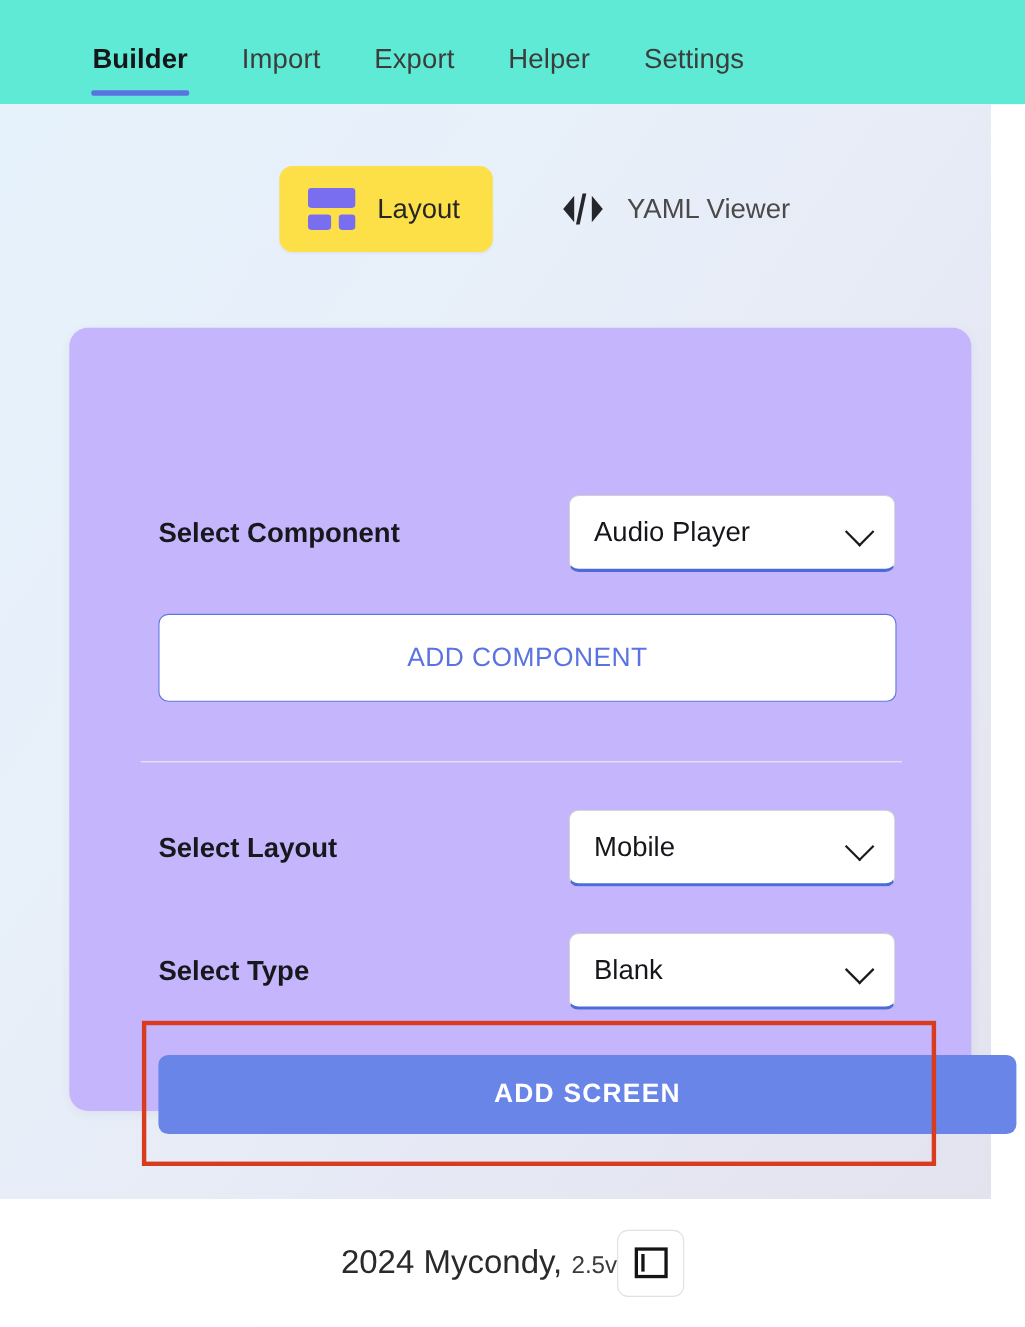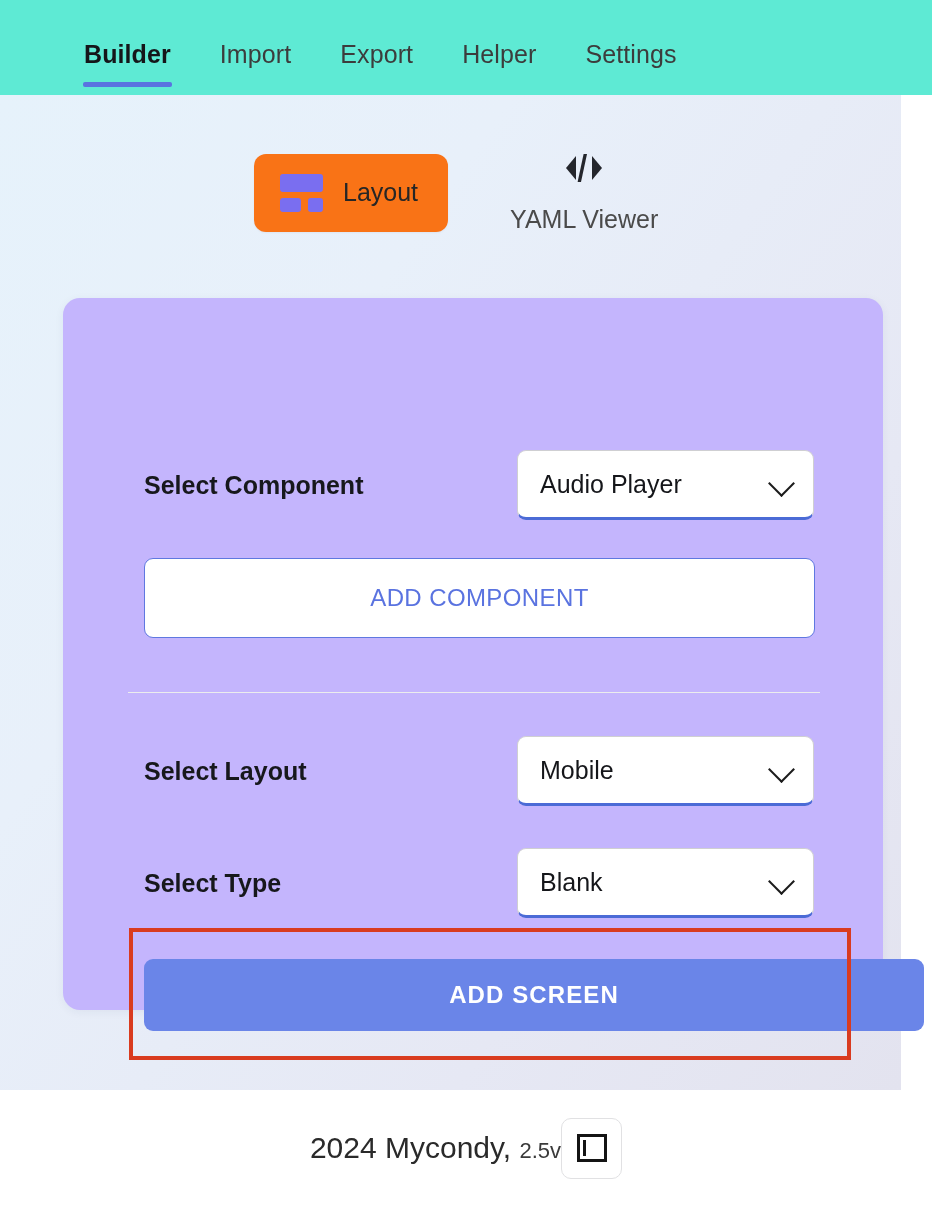--- a/index.html
+++ b/index.html
@@ -95,32 +95,31 @@
     left: 254px;
     top: 56px;
     display: flex;
     align-items: center;
   }
   .toggle-pill {
     display: flex;
     align-items: center;
     gap: 20px;
     padding: 20px 30px 20px 26px;
-    background: #f97316;
+    background: #fde047;
     border-radius: 12px;
     cursor: pointer;
     box-shadow: 0 1px 2px rgba(30, 40, 90, 0.05);
   }
   .toggle-plain {
     display: flex;
     align-items: center;
     gap: 20px;
     margin-left: 62px;
     cursor: pointer;
-    flex-direction: column;
   }
   .toggle-label {
     font-size: 25px;
     color: #262626;
     white-space: nowrap;
   }
   .toggle-label.muted {
     color: #4a4a4a;
   }
 

